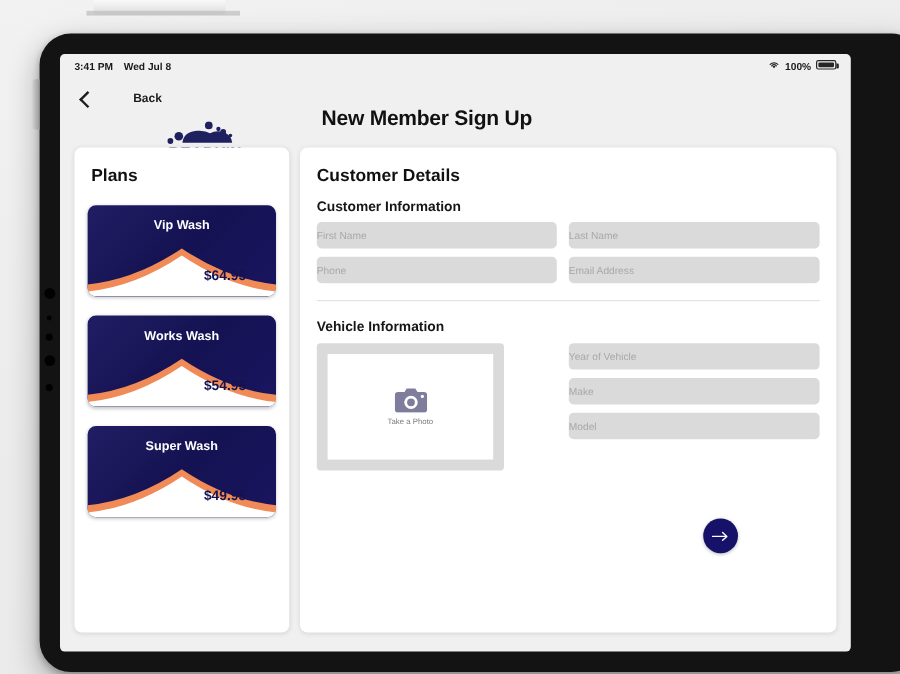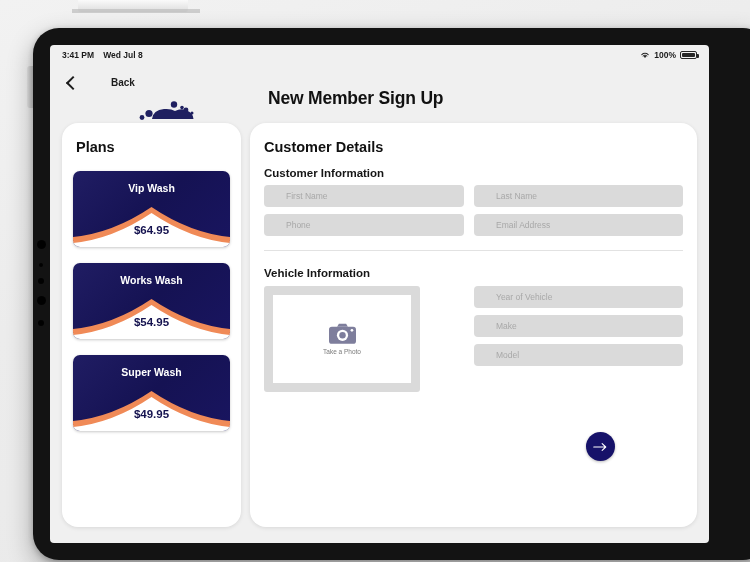--- a/index.html
+++ b/index.html
@@ -103,21 +103,21 @@
     display: flex;
     align-items: center;
     justify-content: space-between;
     padding: 0 12px;
     box-sizing: border-box;
     font-size: 8.5px;
     font-weight: bold;
     color: #1a1a1a;
   }
   .sb-left { display: flex; gap: 9px; align-items: center; }
-  .sb-right { display: flex; gap: 4px; align-items: center; }
+  .sb-right { display: flex; gap: 4px; }
   .wifi-icon { display: inline-block; width: 10px; height: 8px; }
   .battery-icon {
     display: inline-block;
     width: 17px; height: 8px;
     border: 1px solid #262626;
     border-radius: 2px;
     position: relative;
     box-sizing: border-box;
   }
   .battery-icon::after {
@@ -189,21 +189,21 @@
     font-size: 17.5px;
     font-weight: bold;
     color: #111111;
     letter-spacing: -.2px;
   }
 
   
   .panel {
     position: absolute;
     background: #ffffff;
-    border-radius: 16px;
+    border-radius: 6px;
     box-shadow: 0 1px 4px rgba(0,0,0,.10);
   }
   #plans-panel {
     left: 12px; top: 78px;
     width: 179px; height: 404px;
   }
   #details-panel {
     left: 200px; top: 78px;
     width: 447px; height: 404px;
   }
@@ -251,39 +251,40 @@
   }
   .plan-price {
     position: absolute;
     left: 0; bottom: 11px;
     width: 157px;
     text-align: center;
     font-size: 11.5px;
     font-weight: bold;
     color: #14124f;
     z-index: 3;
+    padding-left: 36px;
   }
 
   
   .section-title {
     position: absolute;
     font-size: 11.5px;
     font-weight: bold;
     color: #161616;
   }
   .field {
     position: absolute;
     background: #dadada;
     border: none;
     border-radius: 4px;
     height: 22px;
     font-size: 8.5px;
     font-family: "Liberation Sans", sans-serif;
     color: #4d4d4d;
-    padding: 0 22px;
+    padding: 0 0;
     box-sizing: border-box;
     outline: none;
   }
   .field::placeholder { color: #a8a8a8; }
 
   .divider {
     position: absolute;
     background: #e2e2e2;
     height: 1px;
   }

